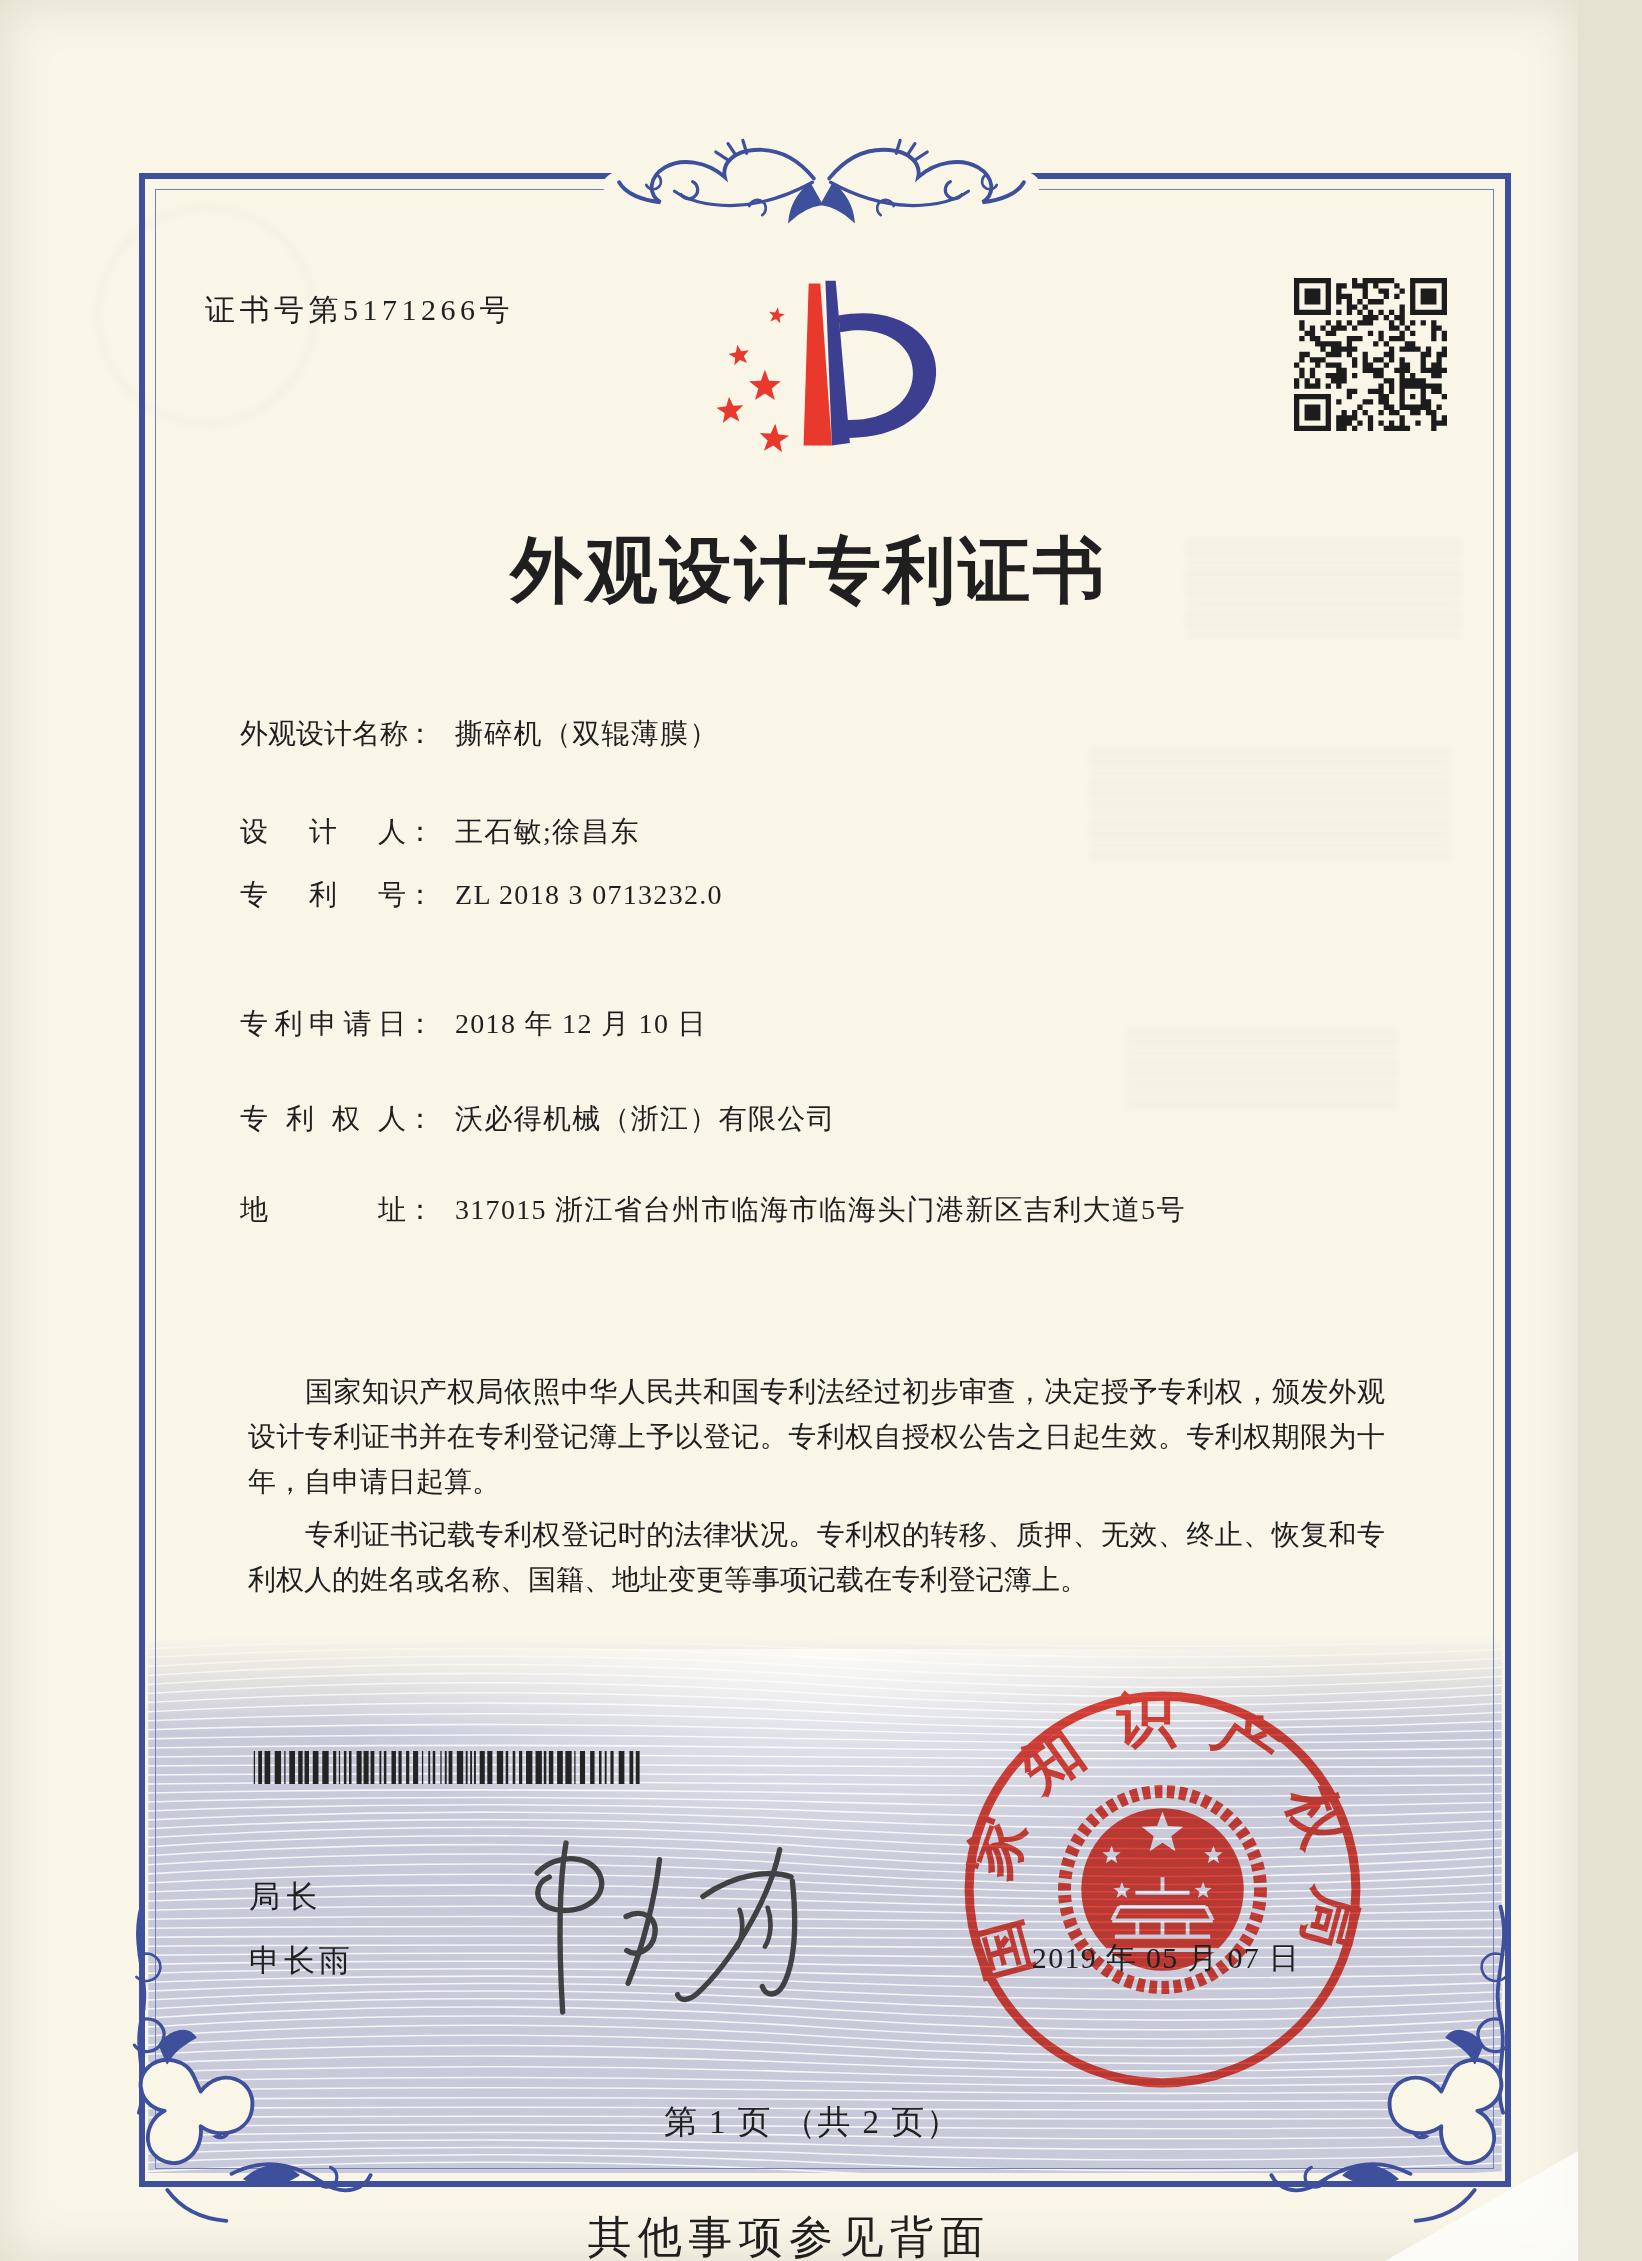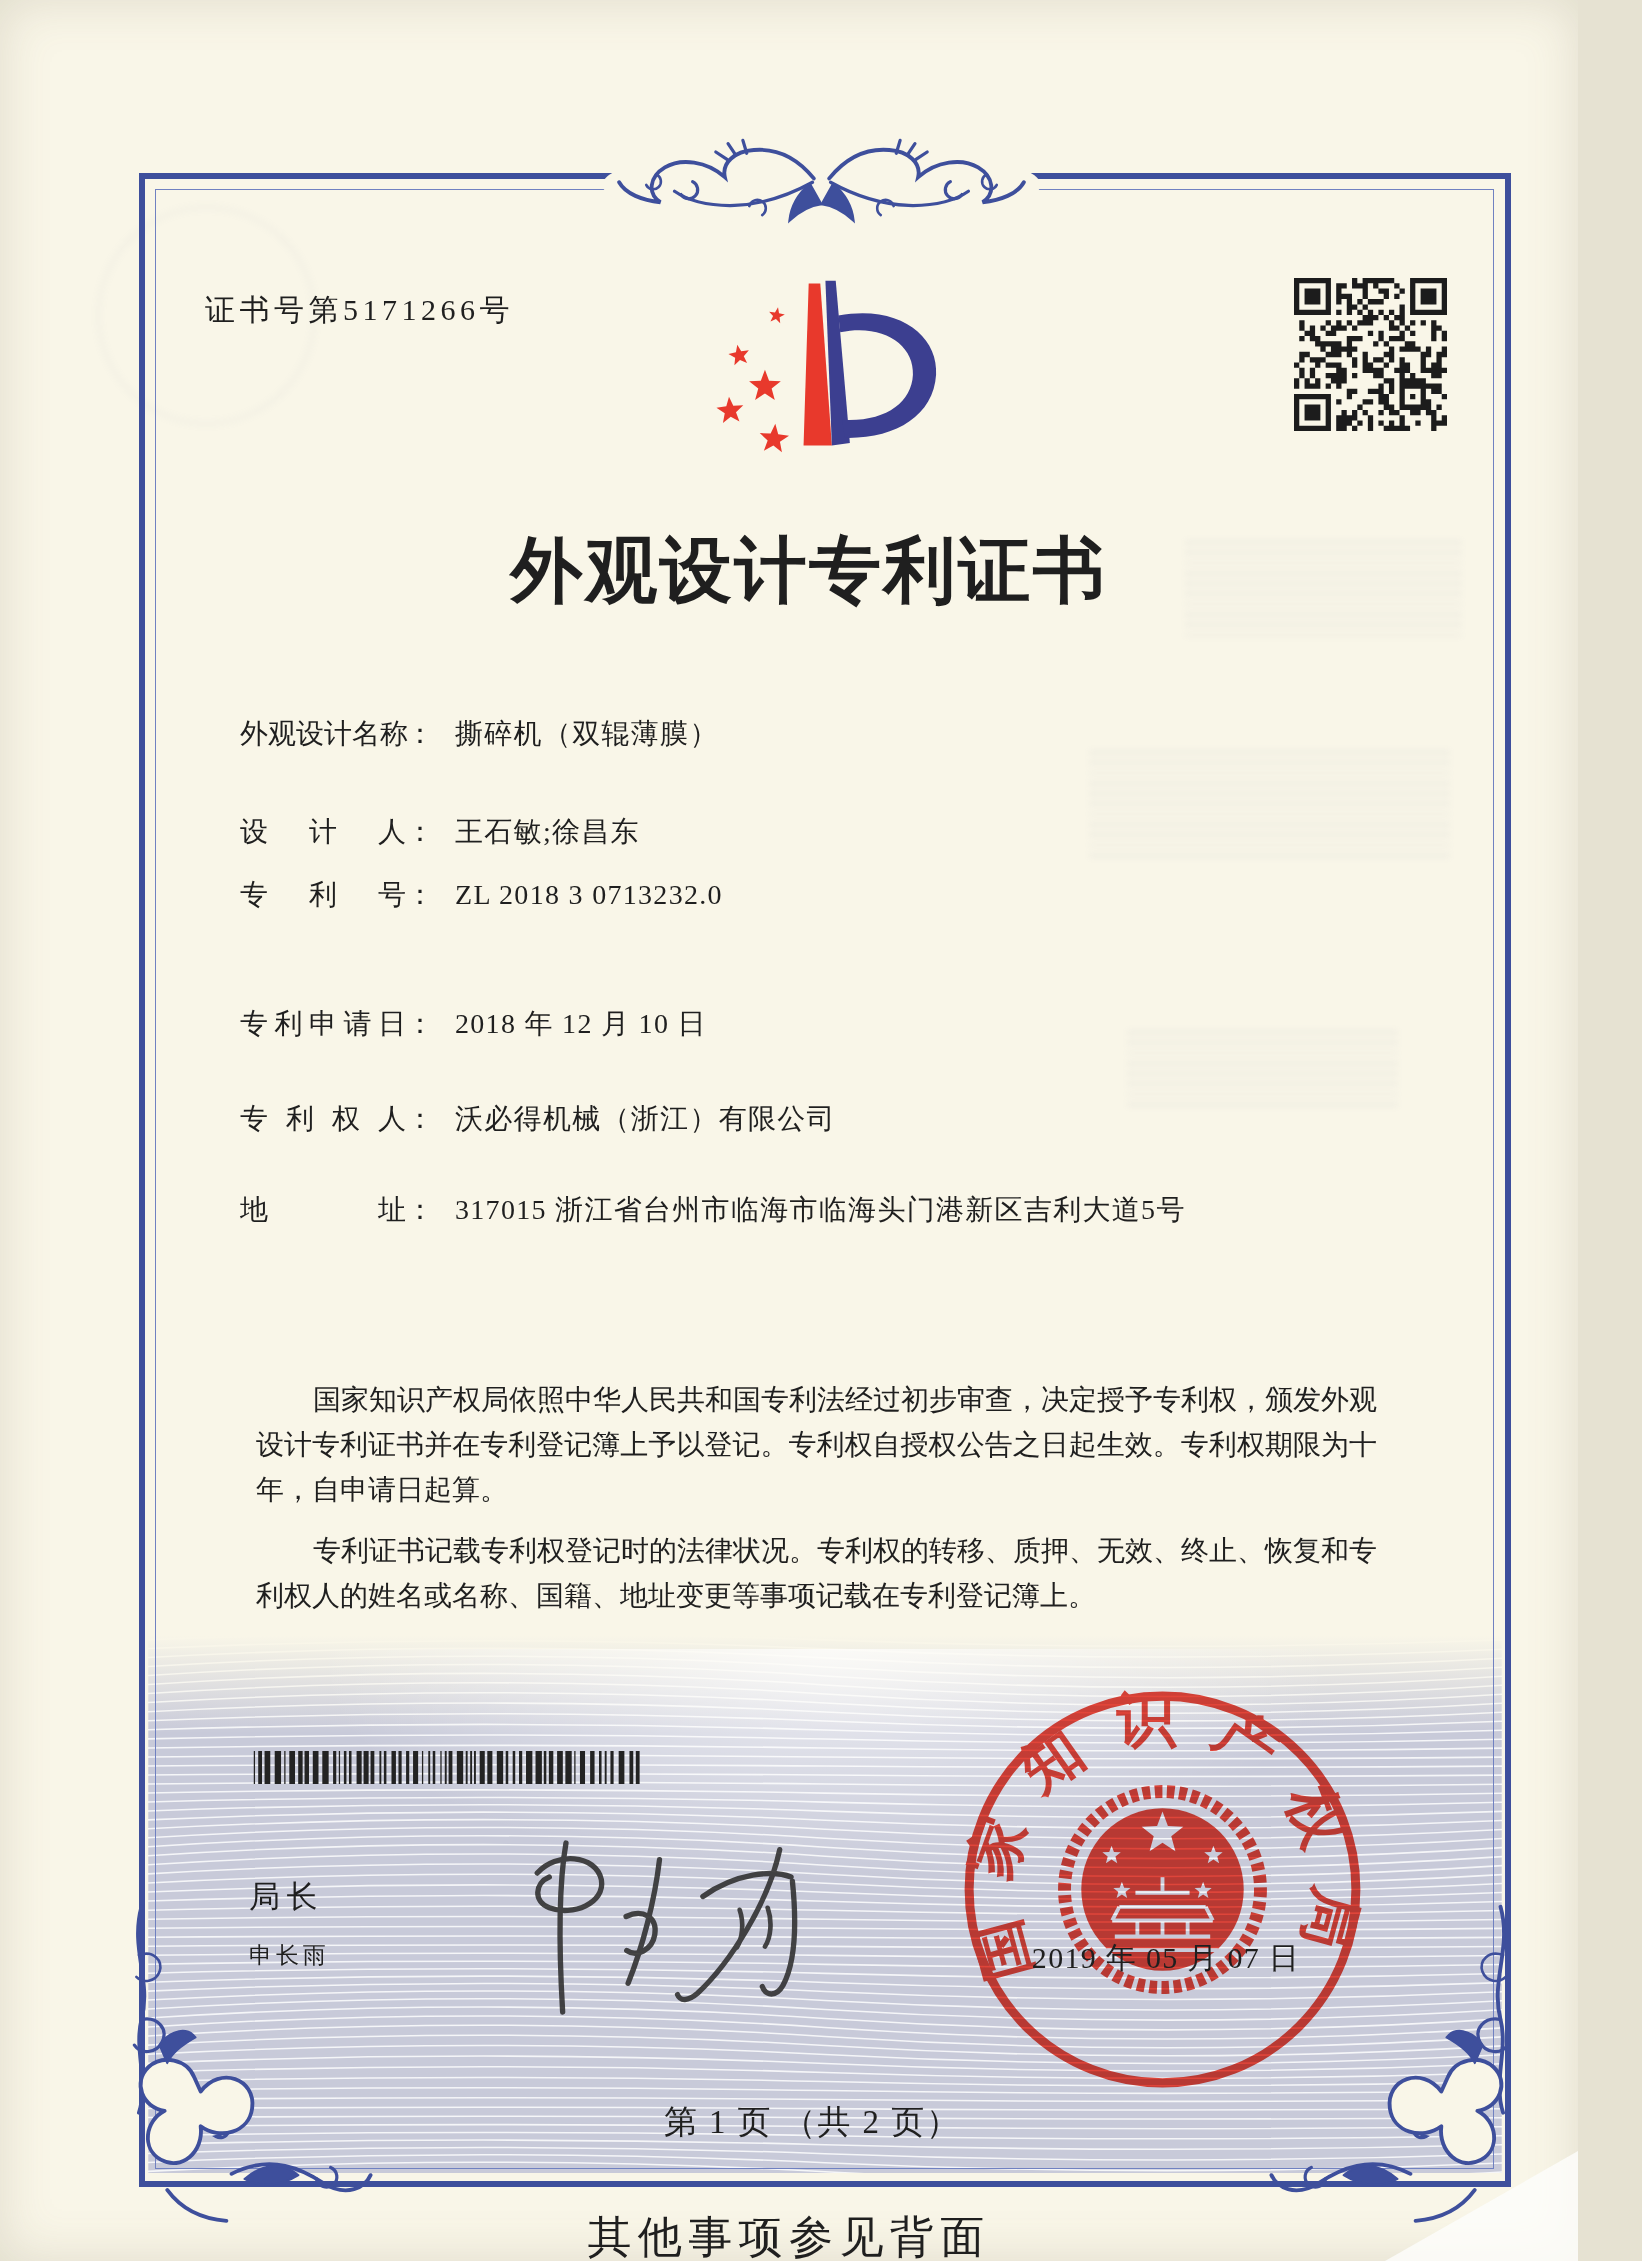--- a/index.html
+++ b/index.html
@@ -21,23 +21,23 @@
   .cert-no{position:absolute;left:205px;top:290px;font-size:30px;letter-spacing:4.5px;z-index:5;}
   .title{position:absolute;left:0;right:0;top:523px;text-align:center;font-size:72px;
          font-weight:700;letter-spacing:2.6px;z-index:5;padding-left:40px;}
   .frow{position:absolute;left:240px;white-space:nowrap;font-size:28px;z-index:5;}
   .flabel{display:inline-block;width:166px;text-align:justify;text-align-last:justify;vertical-align:top;}
   .fcolon{display:inline-block;width:30px;}
   .fvalue{margin-left:19px;letter-spacing:1.3px;}
   .fgroup2{position:absolute;left:593px;top:0;white-space:nowrap;}
   .notice{position:absolute;left:240px;top:1361px;width:1153px;font-size:28px;line-height:45px;
           z-index:5;text-align:justify;}
-  .notice p{margin:16px;text-indent:57px;}
+  .notice p{margin:8px;text-indent:57px;}
   .director-label{position:absolute;left:249px;top:1876px;font-size:31px;letter-spacing:6.4px;z-index:5;}
-  .director-name{position:absolute;left:249px;top:1940px;font-size:23px;letter-spacing:3.9px;z-index:5;}
+  .director-name{position:absolute;left:249px;top:1940px;font-size:31px;letter-spacing:3.9px;z-index:5;}
   .seal-date{position:absolute;left:979px;top:1938px;width:374px;text-align:center;
              font-size:30px;letter-spacing:1.3px;z-index:6;}
   .page-info{position:absolute;left:664px;top:2100px;font-size:33px;letter-spacing:1.9px;z-index:5;}
   .back-note{position:absolute;left:0;right:0;top:2208px;text-align:center;font-size:44px;
              letter-spacing:6.4px;z-index:5;}
   
   .logo{position:absolute;left:712px;top:277px;z-index:5;}
   .qr{position:absolute;left:1294px;top:278px;z-index:5;}
   .barcode{position:absolute;left:251px;top:1751px;z-index:5;}
   .signature{position:absolute;left:502px;top:1833px;z-index:5;}

